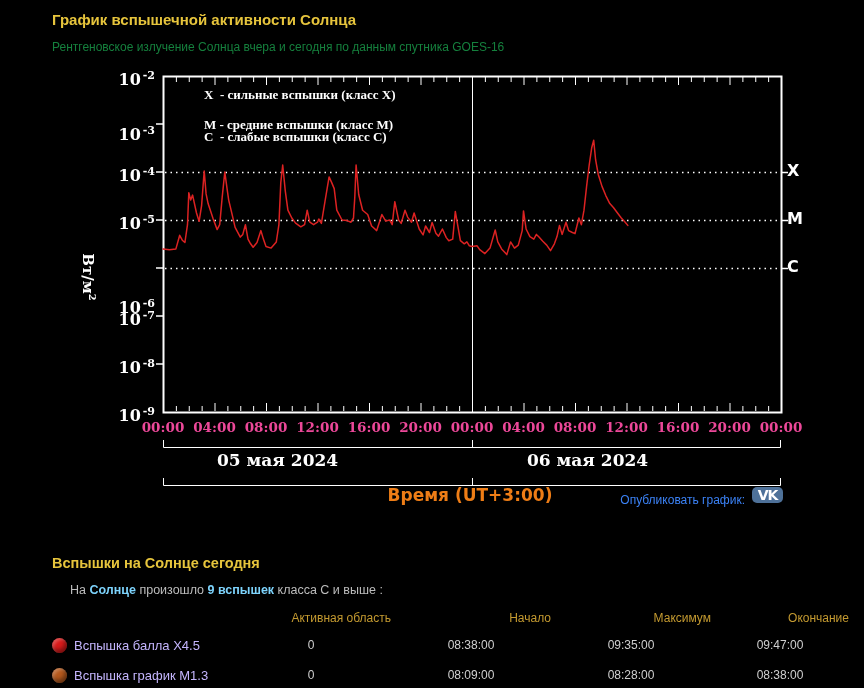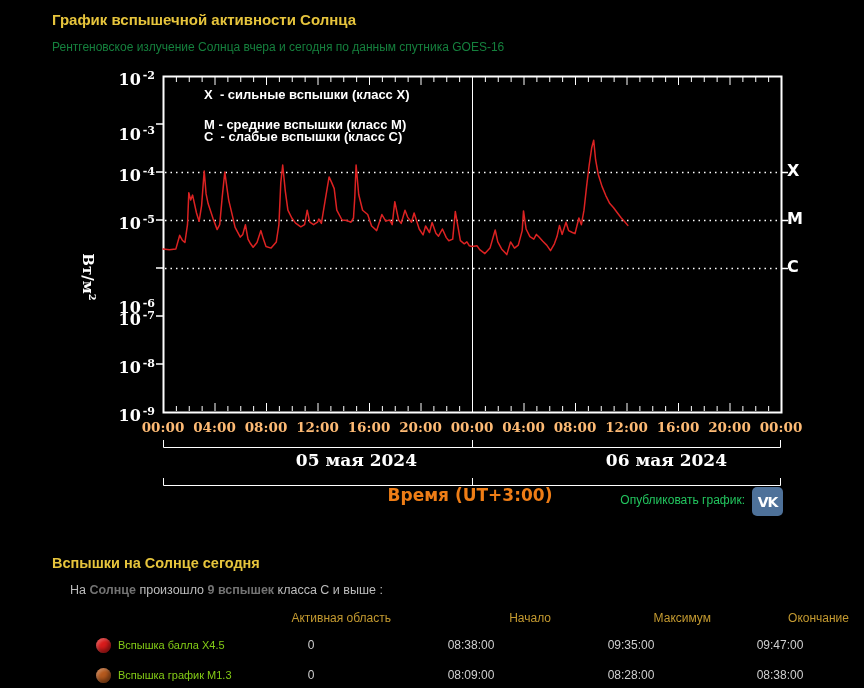--- a/index.html
+++ b/index.html
@@ -8,43 +8,43 @@
   .abs{position:absolute;}
   .page-title{left:52px;top:11px;font-size:15px;font-weight:bold;color:#e6c43c;}
   .page-subtitle{left:52px;top:40px;font-size:12px;color:#15803d;}
   #chart-svg{left:0;top:0;}
   .ylab{left:58px;width:97px;text-align:right;color:#fff;
         font-family:"DejaVu Serif",serif;font-weight:bold;font-size:16px;line-height:22px;}
   .ylab sup{font-size:11px;margin-left:2px;}
   .ylabel{left:88px;top:277px;transform:translate(-50%,-50%) rotate(90deg);
           color:#fff;font-family:"DejaVu Serif",serif;font-weight:bold;font-size:15px;white-space:nowrap;}
   .ylabel sup{font-size:10px;}
-  .legend-line{left:204px;color:#fff;font-family:Liberation Sans, sans-serif;
+  .legend-line{left:204px;color:#fff;font-family:Liberation Serif, serif;
                font-weight:bold;font-size:13px;white-space:pre;}
   .classlab{left:787px;color:#fff;font-family:"DejaVu Sans",sans-serif;font-weight:bold;font-size:16px;}
-  .xtick{top:419px;width:60px;text-align:center;color:#fdba74;white-space:nowrap;
+  .xtick{top:419px;width:60px;text-align:center;color:#ec4899;white-space:nowrap;
          font-family:"DejaVu Serif",serif;font-weight:bold;font-size:13.5px;}
-  .daylab{top:450px;width:200px;text-align:right;color:#fff;
+  .daylab{top:450px;width:200px;text-align:left;color:#fff;
           font-family:"DejaVu Serif",serif;font-weight:bold;font-size:17px;}
   .xlabel{top:485px;left:320px;width:300px;text-align:center;color:#ee7d16;
           font-family:"DejaVu Sans",sans-serif;font-weight:bold;font-size:17px;}
-  .share-label{top:493px;left:620px;width:125px;text-align:right;font-size:12px;color:#22c55e;}
-  .vk-btn{top:487px;left:752px;width:31px;height:29px;background:#4e7199;border-radius:5px;
+  .share-label{top:493px;left:620px;width:125px;text-align:right;font-size:12px;color:#3b82f6;}
+  .vk-btn{top:487px;left:752px;width:31px;height:16px;background:#4e7199;border-radius:5px;
           color:#fff;font-family:"DejaVu Sans",sans-serif;font-weight:bold;font-size:14px;
           letter-spacing:-1px;display:flex;align-items:center;justify-content:center;cursor:pointer;}
   .section-title{left:52px;top:555px;font-size:14.5px;font-weight:bold;color:#e6c43c;}
   .sentence{left:70px;top:583px;font-size:12.5px;color:#bdbdbd;}
-  .sentence .b{font-weight:bold;color:#737373;}
+  .sentence .b{font-weight:bold;color:#7dd3fc;}
   .sentence span{white-space:pre;}
   .flare-table{left:52px;top:606px;width:797px;display:grid;
                grid-template-columns:179px 160px 160px 160px 138px;
                grid-template-rows:24px 30px 30px;align-items:center;font-size:12px;}
   .flare-table .hdr{color:#c49a30;text-align:right;font-size:12px;}
   .flare-table .cell{color:#cfcfcf;text-align:center;}
-  .flare-name{display:flex;align-items:center;color:#84cc16;font-size:11px;white-space:nowrap;margin-left:44px;}
+  .flare-name{display:flex;align-items:center;color:#c4b5fd;font-size:13px;white-space:nowrap;}
   .dot{width:15px;height:15px;border-radius:50%;margin-right:7px;flex:0 0 auto;
        box-shadow:inset -2px -3px 4px rgba(0,0,0,.45), inset 2px 2px 3px rgba(255,255,255,.25);}
 </style>
 </head>
 <body>
 
 <div class="abs page-title">График вспышечной активности Солнца</div>
 <div class="abs page-subtitle">Рентгеновское излучение Солнца вчера и сегодня по данным спутника GOES-16</div>
 
 <svg id="chart-svg" class="abs" width="864" height="540">

